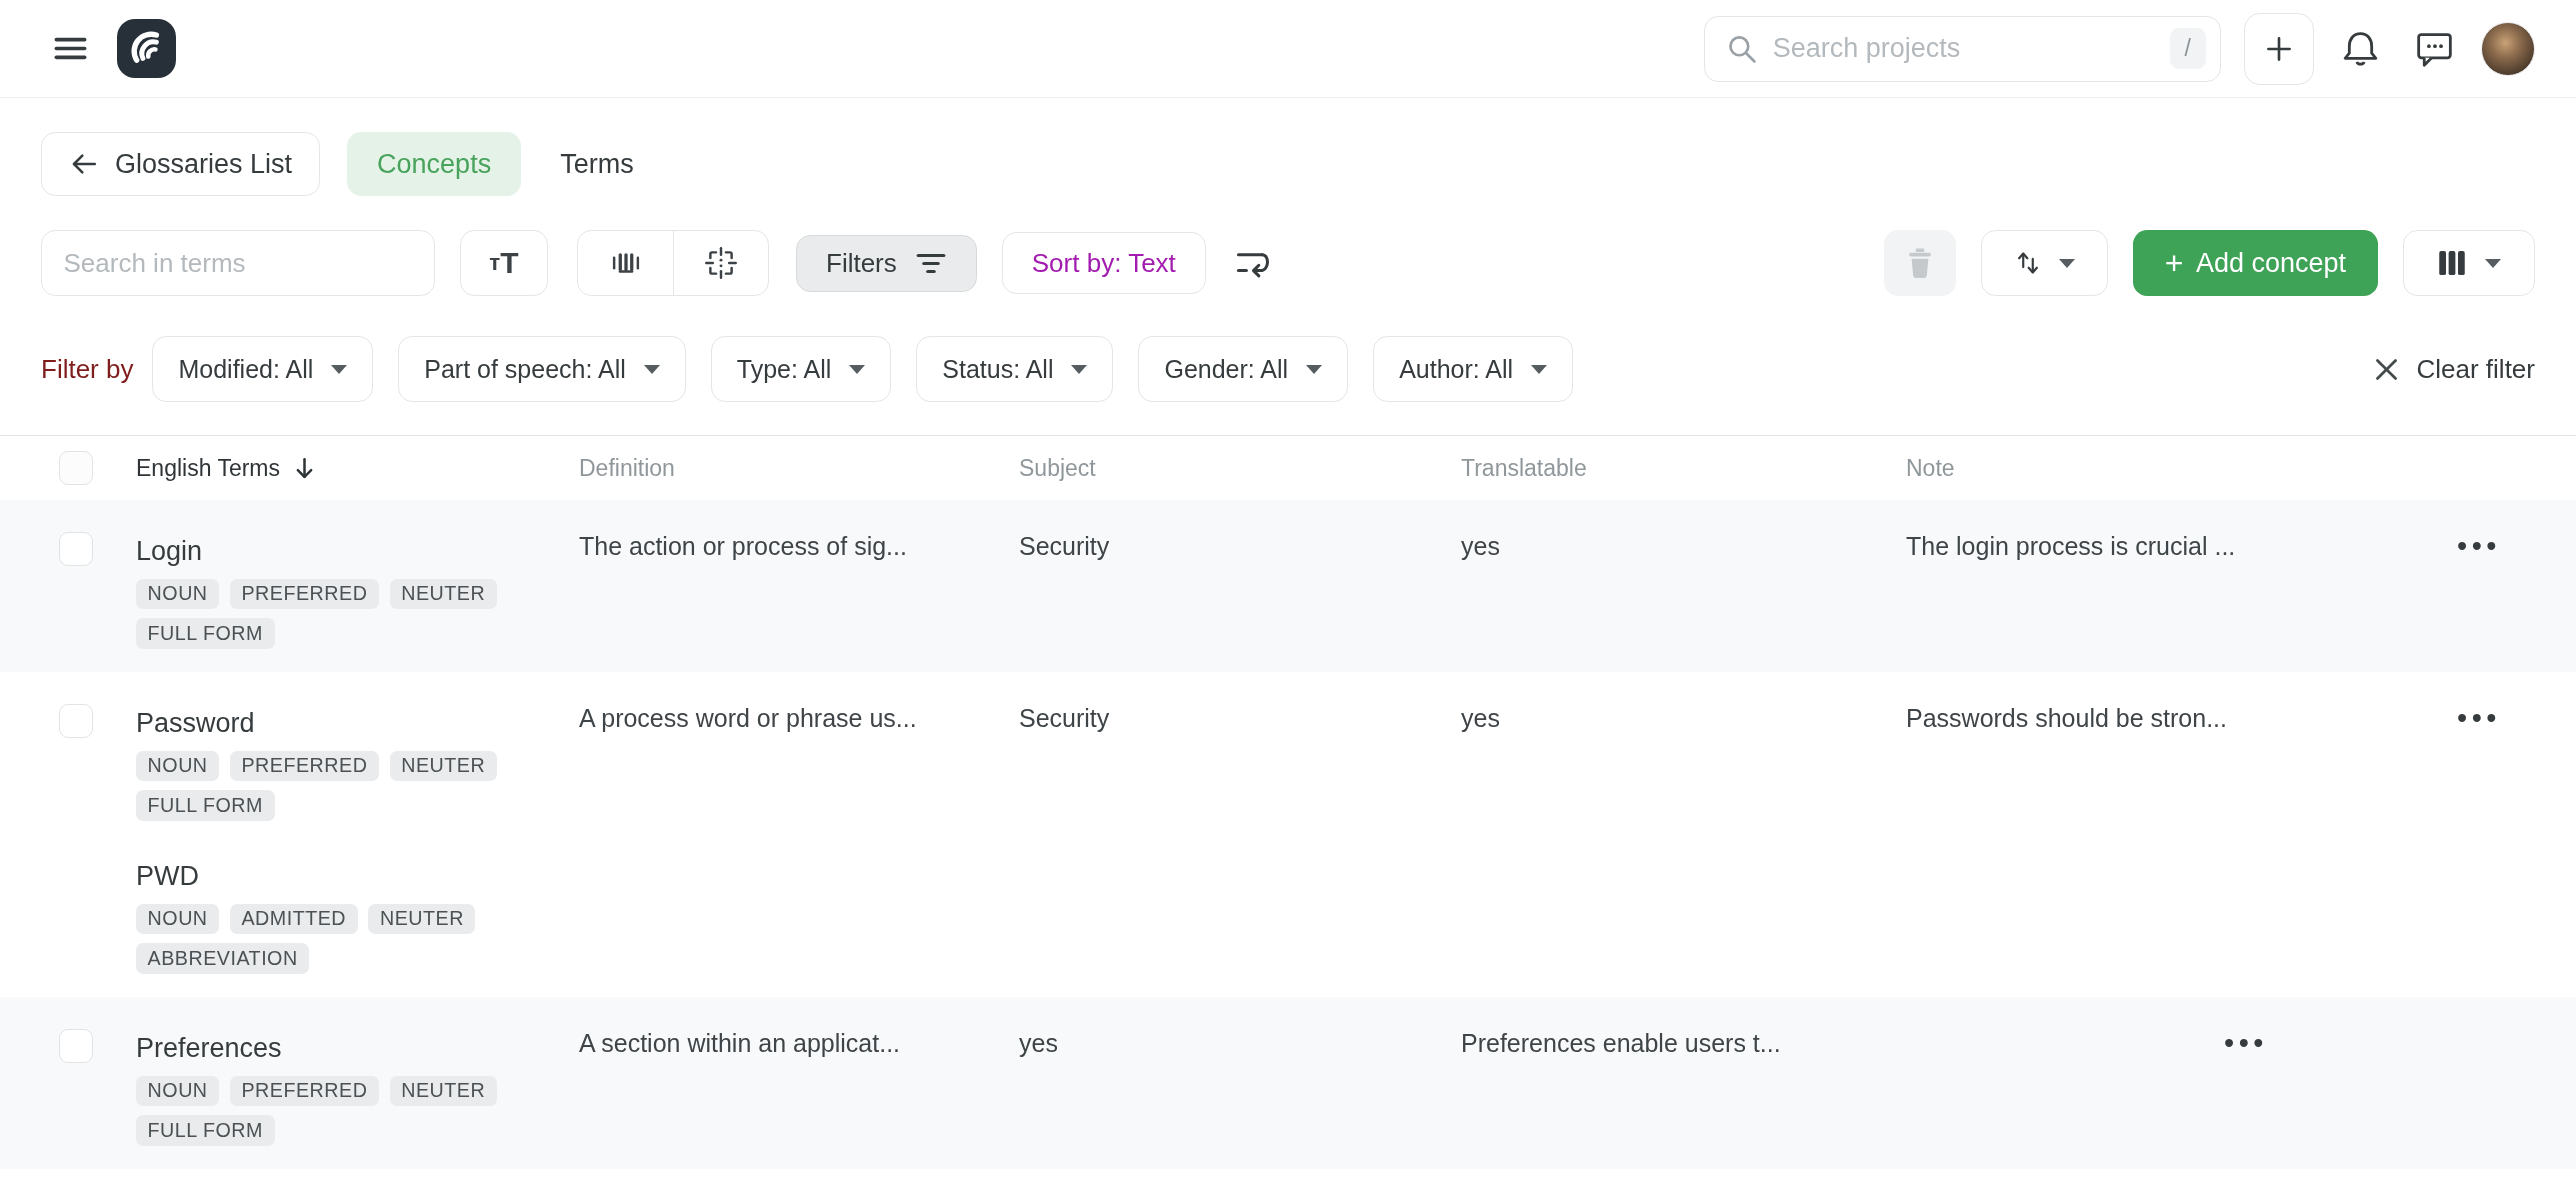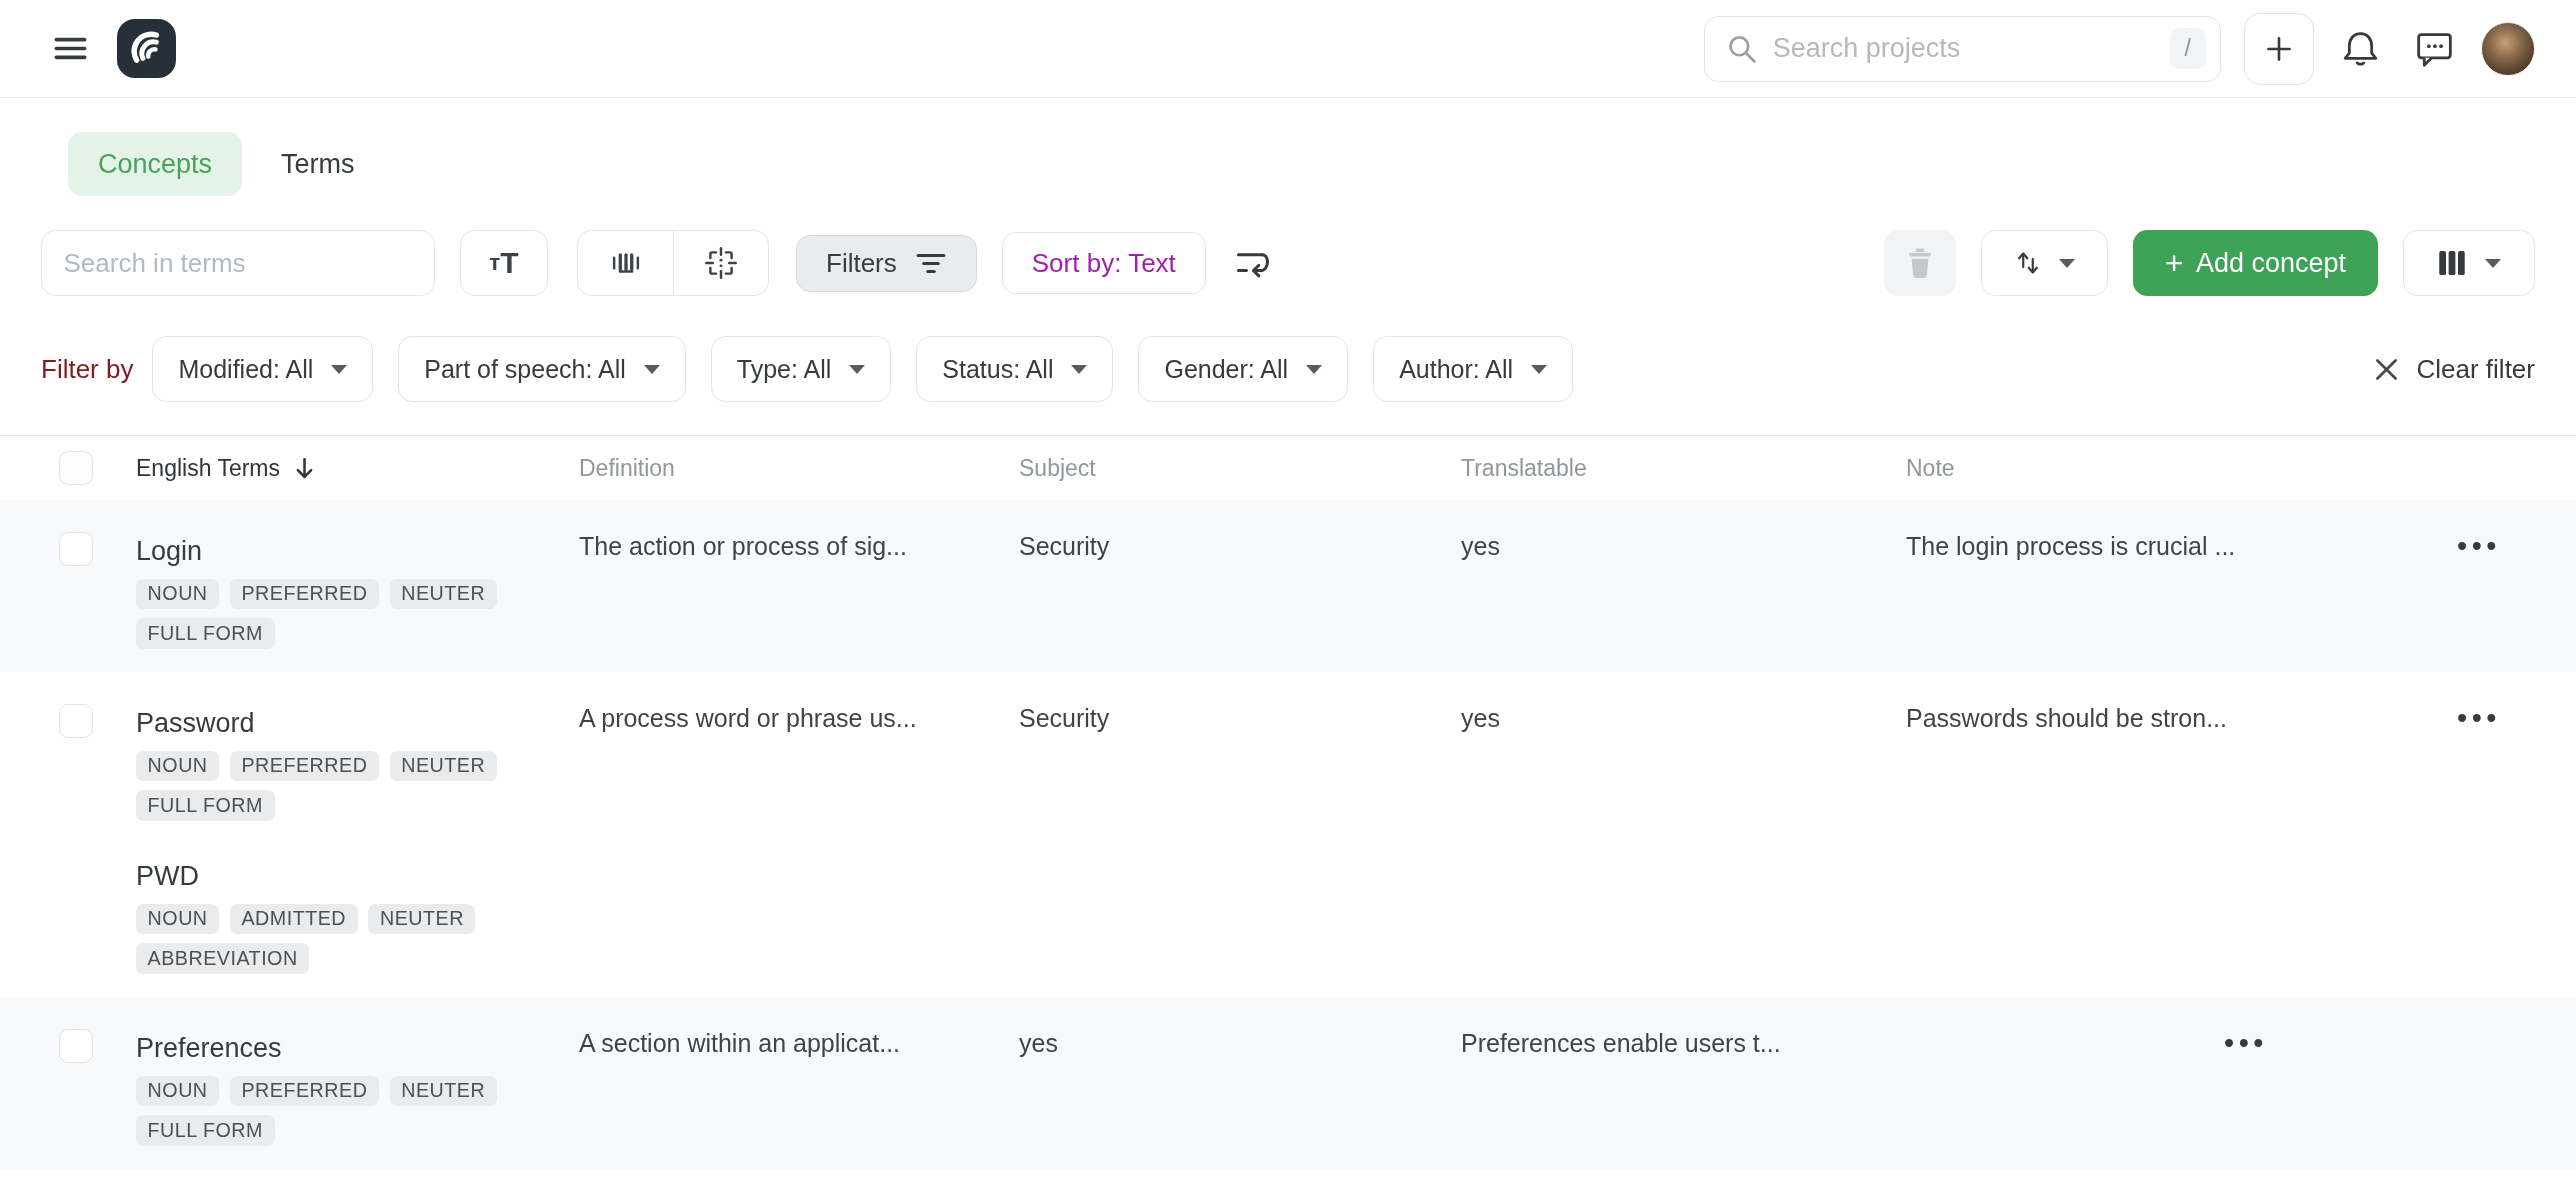--- a/index.html
+++ b/index.html
@@ -154,20 +154,29 @@
           <circle cx="16" cy="19.5" r="2"></circle>
           <circle cx="22.5" cy="19.5" r="2"></circle>
           <circle cx="29" cy="19.5" r="2"></circle>
         </g>
     </svg>
   </div>
   <div class="avatar"></div>
 </div>
 
 <div class="navrow">
+  <button class="back-btn">
+    <span>
+      <svg width="30" height="30" viewBox="0 0 36 36" fill="none" stroke="#363b3e" stroke-width="3" stroke-linecap="round" stroke-linejoin="round">
+          <line x1="31" y1="18" x2="6" y2="18"></line>
+          <polyline points="16,8 6,18 16,28"></polyline>
+        </svg>
+    </span>
+    <span>Glossaries List</span>
+  </button>
   <div class="tab active">
     <span>Concepts</span>
   </div>
   <div class="tab plain">
     <span>Terms</span>
   </div>
 </div>
 
 <div class="toolbar">
   <div class="search-terms">

